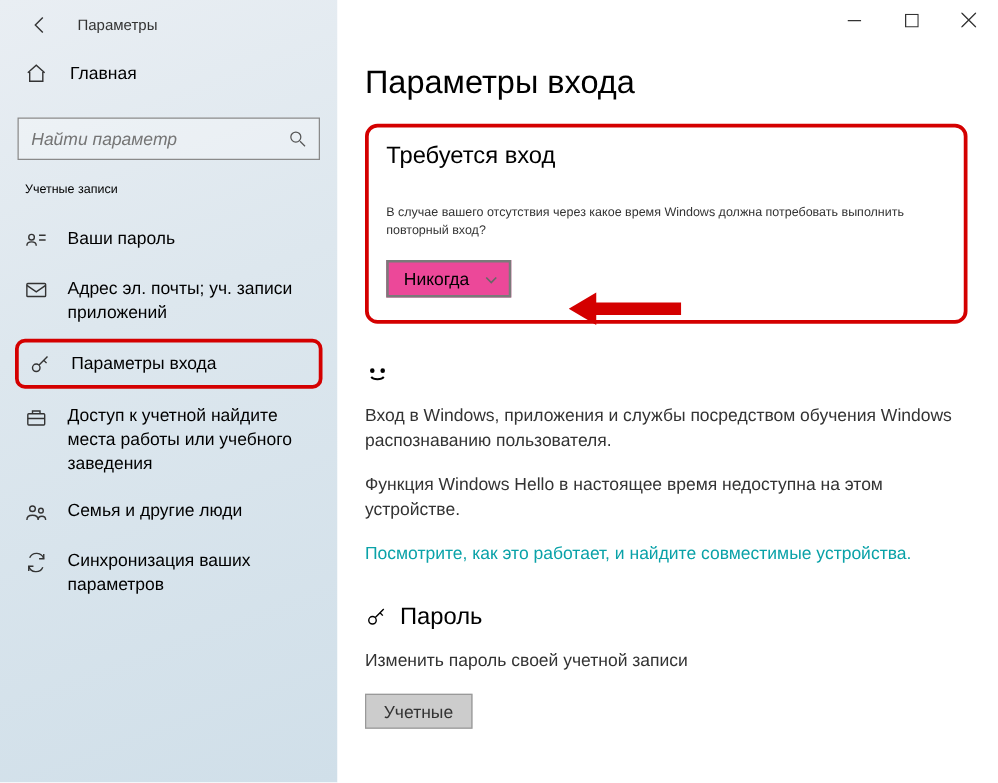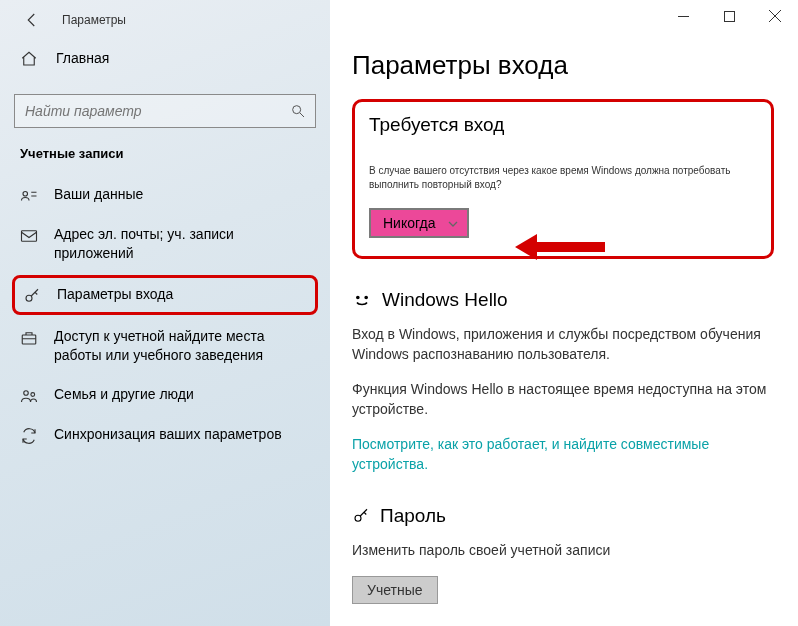--- a/index.html
+++ b/index.html
@@ -7,21 +7,21 @@
   font-family: "Segoe UI", Tahoma, sans-serif;
   font-size: 14px;
   color: #000;
   background: #fff;
   width: 798px;
   height: 626px;
   overflow: hidden;
 }
 .window { display: flex; height: 100%; }
 .sidebar {
-  width: 330px;
+  width: 270px;
   background: linear-gradient(160deg, #e9eef3 0%, #dde7ee 40%, #d0dfe9 100%);
   display: flex;
   flex-direction: column;
   padding-top: 0;
 }
 .titlebar {
   display: flex;
   align-items: center;
   height: 40px;
   padding-left: 20px;
@@ -50,21 +50,21 @@
 }
 .search input {
   border:none; background:transparent; outline:none;
   width:100%; font-size:14px; font-style:italic; color:#666;
 }
 .search .mag {
   position:absolute; right:8px; top:50%; transform:translateY(-50%);
   width:18px;height:18px;display:flex;align-items:center;justify-content:center;
 }
 .section-title {
-  font-weight:700; font-size:13px;
+  font-weight:400; font-size:10px;
   padding: 0 20px 14px 20px;
 }
 .nav { display:flex; flex-direction:column; }
 .nav-item {
   display:flex; align-items:flex-start;
   padding: 10px 20px 10px 20px;
   gap: 16px;
   cursor:pointer;
   line-height:1.35;
 }
@@ -174,21 +174,21 @@
     <div class="nav">
 
       <div class="nav-item">
         <span class="icon">
           <svg width="18" height="18" viewBox="0 0 24 24" fill="none" stroke="#333" stroke-width="1.5">
               <circle cx="7" cy="9" r="3"></circle>
               <path d="M2 18c0-3 3-4 5-4s5 1 5 4"></path>
               <path d="M15 7h7M15 12h7"></path>
             </svg>
         </span>
-        <span class="label">Ваши данные</span>
+        <span class="label">Ваши пароль</span>
       </div>
 
       <div class="nav-item">
         <span class="icon">
           <svg width="18" height="18" viewBox="0 0 24 24" fill="none" stroke="#333" stroke-width="1.5">
               <rect x="2" y="5" width="20" height="14" rx="1"></rect>
               <path d="M2 7l10 7 10-7"></path>
             </svg>
         </span>
         <span class="label">Адрес эл. почты; уч. записи приложений</span>
@@ -281,21 +281,20 @@
 
     <div class="section">
       <h2>
         <span class="smiley-icon">
           <svg width="20" height="20" viewBox="0 0 24 24" fill="none" stroke="#000" stroke-width="1.8">
               <circle cx="7" cy="9" r="1.3" fill="#000"></circle>
               <circle cx="17" cy="9" r="1.3" fill="#000"></circle>
               <path d="M6 15c2 3 10 3 12 0"></path>
             </svg>
         </span>
-        <span>Windows Hello</span>
       </h2>
       <p>Вход в Windows, приложения и службы посредством обучения Windows распознаванию пользователя.</p>
       <p>Функция Windows Hello в настоящее время недоступна на этом устройстве.</p>
       <p><span class="link">Посмотрите, как это работает, и найдите совместимые устройства.</span></p>
     </div>
 
     <div class="section">
       <h2>
         <span class="key-icon">
           <svg width="18" height="18" viewBox="0 0 24 24" fill="none" stroke="#000" stroke-width="1.5">

